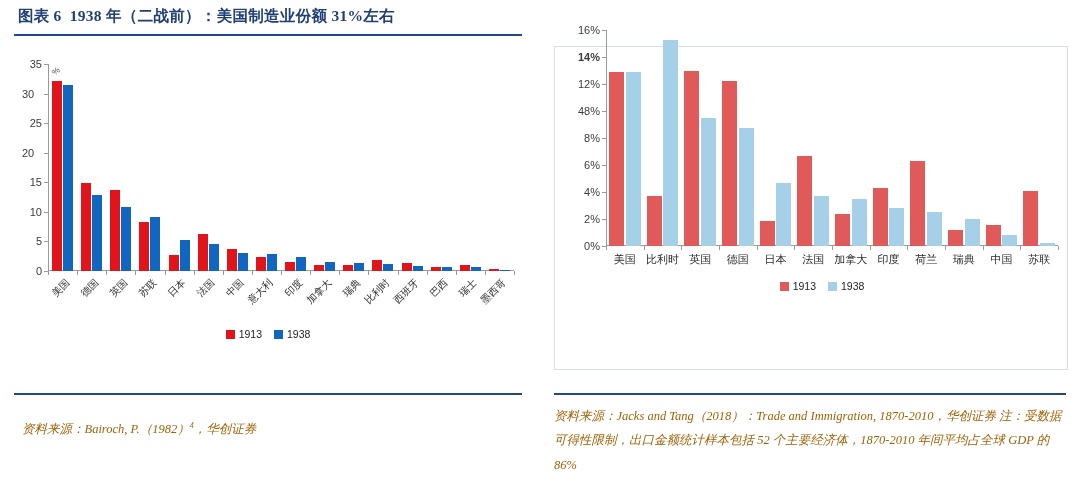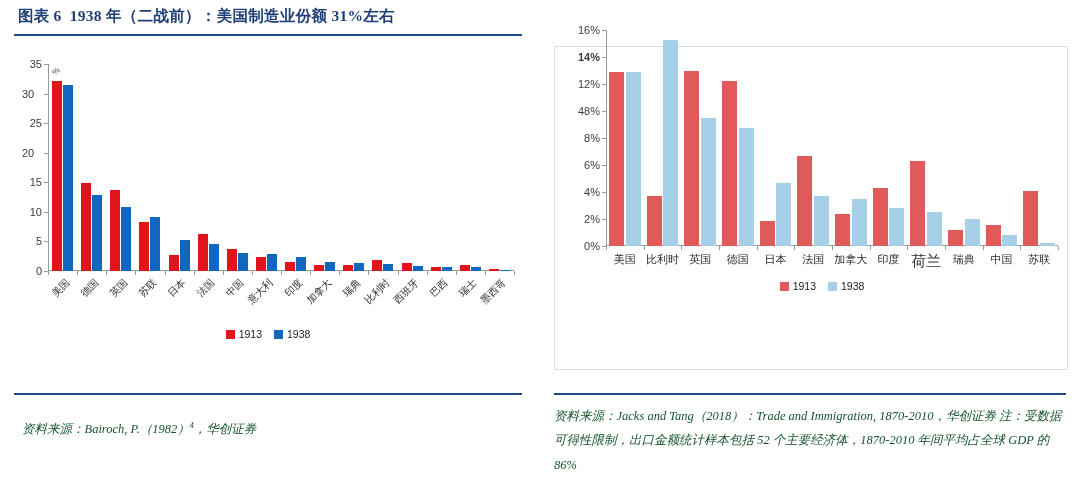--- a/index.html
+++ b/index.html
@@ -51,21 +51,21 @@
 
   
   .boxed{position:absolute;border:1px solid #d8dde4;}
 
   
   .foot-rule{border-top:2.5px solid #204a87;}
   .foot{
     font-family:"Liberation Serif","DejaVu Serif",serif;
     font-style:italic;
     font-size:12.5px;
-    color:#14532d;
+    color:#a16207;
     line-height:1.85;
   }
   .sup{font-size:8px;vertical-align:super;}
 </style>
 </head>
 <body>
 
 <div class="page">
 
   <div class="panel panel-left">
@@ -309,21 +309,21 @@
 
       <div class="xlabels" id="xlabels-right" style="position:absolute;left:54px;top:250px;width:452px;height:24px;">
           <div class="xlab" style="left: -11.1667px; top: 2px; width: 60px; text-align: center; font-size: 11px;">美国</div>
           <div class="xlab" style="left: 26.5px; top: 2px; width: 60px; text-align: center; font-size: 11px;">比利时</div>
           <div class="xlab" style="left: 64.1667px; top: 2px; width: 60px; text-align: center; font-size: 11px;">英国</div>
           <div class="xlab" style="left: 101.833px; top: 2px; width: 60px; text-align: center; font-size: 11px;">德国</div>
           <div class="xlab" style="left: 139.5px; top: 2px; width: 60px; text-align: center; font-size: 11px;">日本</div>
           <div class="xlab" style="left: 177.167px; top: 2px; width: 60px; text-align: center; font-size: 11px;">法国</div>
           <div class="xlab" style="left: 214.833px; top: 2px; width: 60px; text-align: center; font-size: 11px;">加拿大</div>
           <div class="xlab" style="left: 252.5px; top: 2px; width: 60px; text-align: center; font-size: 11px;">印度</div>
-          <div class="xlab" style="left: 290.167px; top: 2px; width: 60px; text-align: center; font-size: 15px;">荷兰</div>
+          <div class="xlab" style="left: 290.167px; top: 2px; width: 60px; text-align: center; font-size: 11px;">荷兰</div>
           <div class="xlab" style="left: 327.833px; top: 2px; width: 60px; text-align: center; font-size: 11px;">瑞典</div>
           <div class="xlab" style="left: 365.5px; top: 2px; width: 60px; text-align: center; font-size: 11px;">中国</div>
           <div class="xlab" style="left: 403.167px; top: 2px; width: 60px; text-align: center; font-size: 11px;">苏联</div>
         </div>
 
       <div class="legend" style="position:absolute;left:14px;width:512px;top:280px;">
         <div class="item">
           <span class="swatch" style="background:#E15A5A;"></span>
           <span>1913</span>
         </div>

